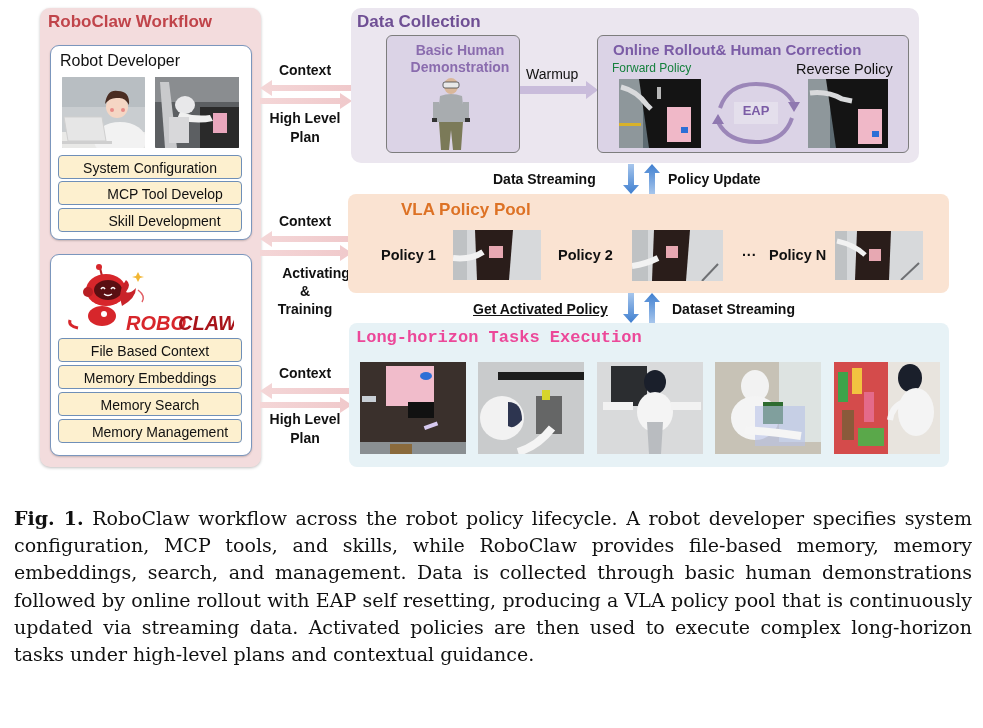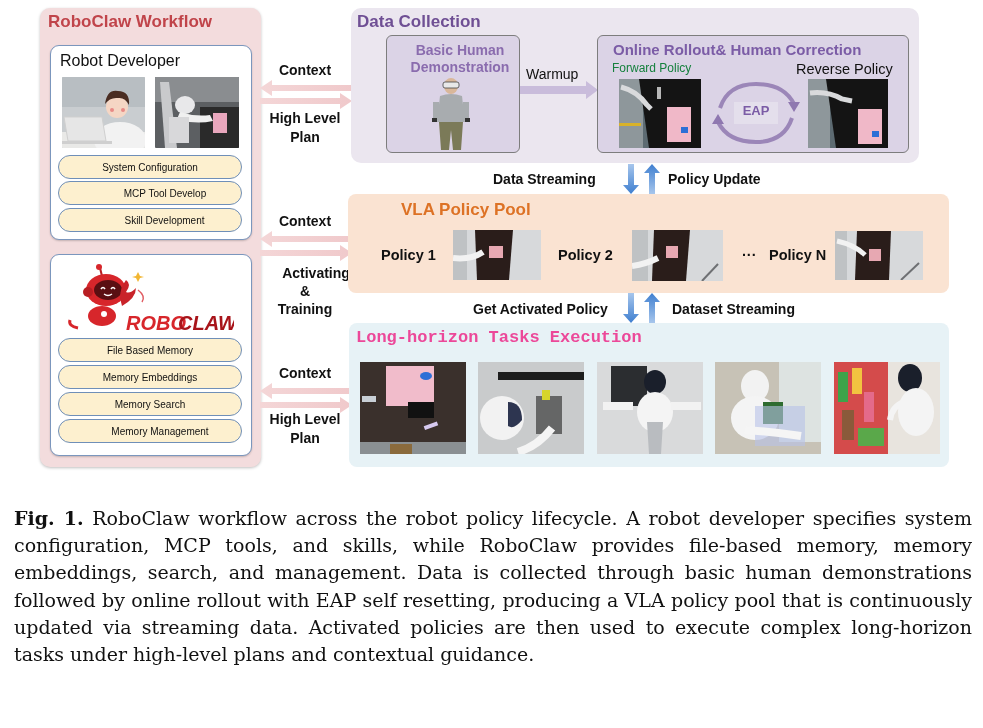--- a/index.html
+++ b/index.html
@@ -7,21 +7,21 @@
   .abs { position: absolute; }
 
   
   #left-panel { left: 40px; top: 8px; width: 221px; height: 459px; background: #f3dcdd; border-radius: 10px; box-shadow: 0 1px 3px rgba(0,0,0,0.25); }
   #left-title { left: 48px; top: 12px; font-size: 17px; font-weight: bold; color: #c0444a; white-space: nowrap; }
   .white-card { background: #ffffff; border: 1.5px solid #7b96bd; border-radius: 9px; box-shadow: 0 1px 2px rgba(0,0,0,0.2); }
   #dev-card { left: 50px; top: 45px; width: 200px; height: 193px; }
   #claw-card { left: 50px; top: 254px; width: 200px; height: 200px; }
   #dev-title { left: 60px; top: 52px; font-size: 16px; color: #111; white-space: nowrap; }
   .photo { border-radius: 1px; overflow: hidden; }
-  .pill { position: absolute; left: 58px; width: 184px; height: 24px; background: #fdf0cf; border: 1.5px solid #6f8fb8; border-radius: 12px; font-size: 10px; text-align: center; line-height: 24px; color: #111; box-sizing: border-box; white-space: nowrap; }
+  .pill { position: absolute; left: 58px; width: 184px; height: 24px; background: #fdf0cf; border: 1.5px solid #6f8fb8; border-radius: 4px; font-size: 14px; text-align: center; line-height: 24px; color: #111; box-sizing: border-box; white-space: nowrap; }
 
   
   .arrow-label { font-size: 14px; font-weight: bold; color: #111; text-align: center; line-height: 19px; white-space: nowrap; }
 
   
   #dc-panel { left: 351px; top: 8px; width: 568px; height: 155px; background: #ebe6ef; border-radius: 10px; }
   #dc-title { left: 357px; top: 12px; font-size: 17px; font-weight: bold; color: #6f4f94; white-space: nowrap; }
   #bhd-box { left: 386px; top: 35px; width: 134px; height: 118px; background: #dbd3e6; border: 1.5px solid #7d7d7d; border-radius: 6px; box-sizing: border-box; }
   #bhd-title { left: 386px; top: 42px; width: 148px; text-align: center; font-size: 14px; font-weight: bold; color: #8a6cae; line-height: 17px; }
   #warmup-label { left: 526px; top: 66px; font-size: 14px; color: #111; }
@@ -102,21 +102,21 @@
     <ellipse cx="38" cy="54" rx="14" ry="10" fill="#d7262b"></ellipse>
     <circle cx="40" cy="52" r="3" fill="#ffffff"></circle>
     <path d="M58 44 Q72 36 72 26 Q66 32 62 30 Q68 22 62 18 Q56 26 56 36Z" fill="#c9232a"></path>
     <path d="M74 10 l2 4 l4 1 l-4 1 l-2 4 l-2 -4 l-4 -1 l4 -1z" fill="#f2b632"></path>
     <path d="M74 28 Q82 34 78 40" stroke="#e05a60" stroke-width="1.4" fill="none"></path>
     <text x="62" y="68" font-family="Liberation Sans, sans-serif" font-size="20" font-weight="bold" font-style="italic" fill="#d7262b">ROBO</text>
     <text x="114" y="68" font-family="Liberation Sans, sans-serif" font-size="20" font-weight="bold" font-style="italic" fill="#a8141a">CLAW</text>
   </svg>
 </div>
 
-<div class="pill" style="top:338px;">File Based Memory</div>
+<div class="pill" style="top:338px;">File Based Context</div>
 <div class="pill" style="top:365px;">Memory Embeddings</div>
 <div class="pill" style="top:392px;">Memory Search</div>
 <div class="pill" style="top:419px;padding-left:20px;">Memory Management</div>
 
 <svg class="abs" style="left:258px;top:0;" width="96" height="480" viewBox="0 0 96 480">
   <defs>
     <linearGradient id="pinkArrow" x1="0" x2="1">
       <stop offset="0" stop-color="#f4d6d7"></stop>
       <stop offset="1" stop-color="#f0c9cb"></stop>
     </linearGradient>
@@ -247,21 +247,21 @@
 <div class="abs policy-label" style="left:769px;top:247px;">Policy N</div>
 <svg class="abs" style="left:835px;top:231px;" width="88" height="49" viewBox="0 0 88 49">
   <rect width="88" height="49" fill="#d7d9db"></rect>
   <polygon points="22,0 56,0 54,49 20,49" fill="#2a1d1a"></polygon>
   <rect x="0" y="0" width="12" height="49" fill="#bfc2c4"></rect>
   <path d="M2 10 Q20 14 30 24" stroke="#f2f2f2" stroke-width="5" fill="none"></path>
   <rect x="34" y="18" width="12" height="12" fill="#e7a8b2"></rect>
   <line x1="66" y1="49" x2="84" y2="32" stroke="#6e7073" stroke-width="2"></line>
 </svg>
 
-<div class="abs vlabel" style="left:473px;top:301px;">Get Activated Policy</div>
+<div class="abs vlabel" style="left:473px;top:301px;text-decoration:underline;">Get Activated Policy</div>
 <svg class="abs" style="left:621px;top:292px;" width="40" height="32" viewBox="0 0 40 32">
   <polygon points="7,1 13,1 13,22 18,22 10,31 2,22 7,22" fill="url(#blueArrow)"></polygon>
   <polygon points="28,31 34,31 34,10 39,10 31,1 23,10 28,10" fill="url(#blueArrowUp)"></polygon>
 </svg>
 <div class="abs vlabel" style="left:672px;top:301px;">Dataset Streaming</div>
 
 <div id="lh-panel" class="abs"></div>
 <div id="lh-title" class="abs">Long-horizon Tasks Execution</div>
 
 <svg class="abs" style="left:360px;top:362px;" width="106" height="92" viewBox="0 0 106 92">

